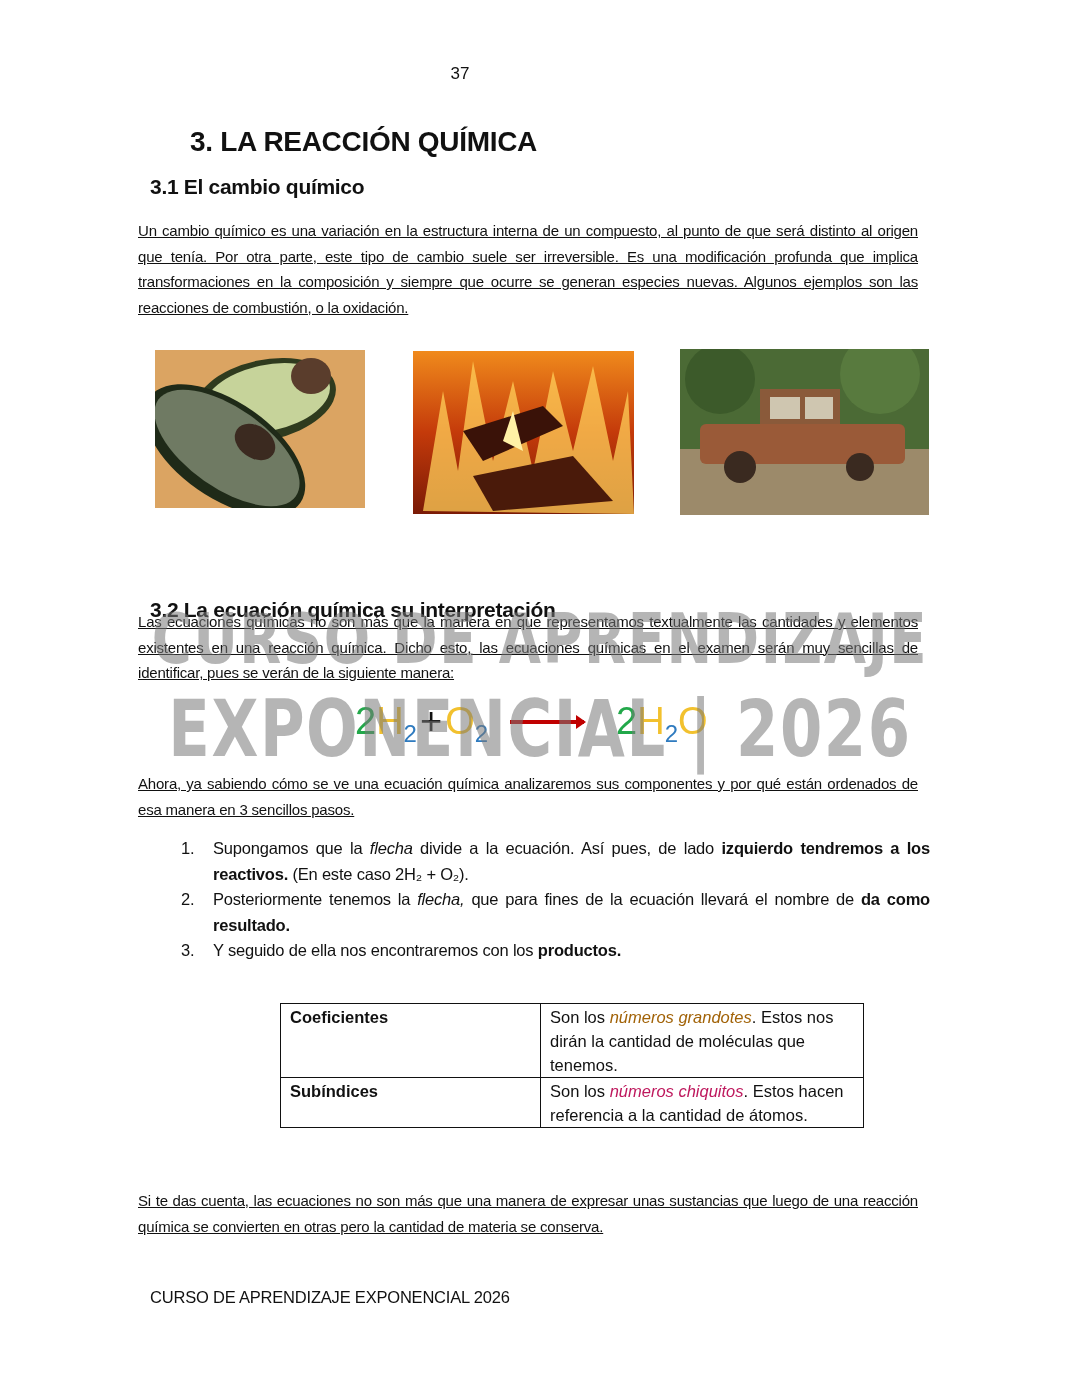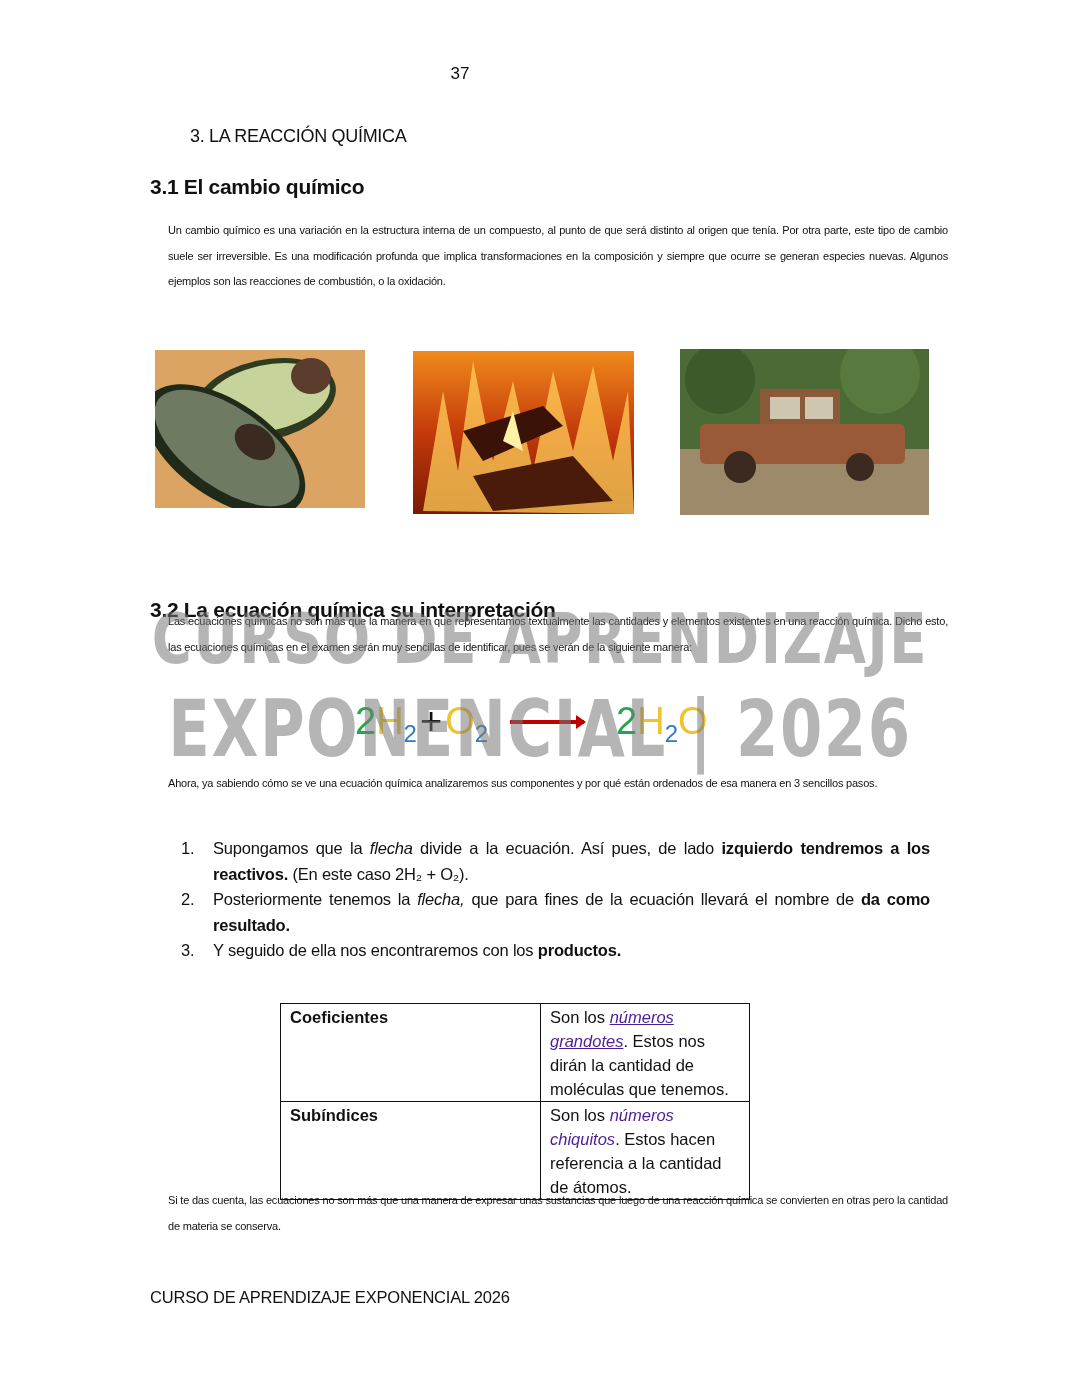--- a/index.html
+++ b/index.html
@@ -1,36 +1,36 @@
 <!DOCTYPE html>
 <html><head>
 <meta charset="utf-8">
 <style>
   html, body { margin: 0; padding: 0; background: #ffffff; }
   body { width: 1080px; height: 1397px; position: relative; overflow: hidden;
          font-family: "Liberation Sans", "DejaVu Sans", sans-serif; color: #111; }
   .page-number { position: absolute; top: 64px; left: 0; width: 920px; text-align: center; font-size: 17px; }
-  .h1 { position: absolute; top: 126px; left: 190px; font-size: 18px; font-weight: normal; letter-spacing: -0.3px; }
+  .h1 { position: absolute; top: 126px; left: 190px; font-size: 28px; font-weight: bold; letter-spacing: -0.3px; }
   .h2 { position: absolute; left: 150px; font-size: 21px; font-weight: bold; letter-spacing: -0.3px; }
-  .para { position: absolute; left: 168px; width: 780px; font-size: 11px; line-height: 25.5px; text-align: justify; letter-spacing: -0.2px; }
+  .para { position: absolute; left: 138px; width: 780px; font-size: 15px; line-height: 25.5px; text-align: justify; letter-spacing: -0.2px; text-decoration: underline; }
   .img { position: absolute; overflow: hidden; }
   .watermark { position: absolute; left: 0; width: 1080px; text-align: center; font-family: "DejaVu Sans", sans-serif;
                font-weight: bold; color: rgba(120,120,120,0.55); pointer-events: none; transform: scaleX(0.78); letter-spacing: 2px; }
   .equation { position: absolute; top: 700px; left: 355px; font-size: 38px; height: 54px; display: flex; align-items: baseline; }
   .equation .sub { font-size: 24px; position: relative; top: 8px; }
   .arrow { display: inline-block; position: relative; width: 74px; height: 4px; background: #c00000; margin: 0 32px 0 22px; top: -10px; }
   .arrow::after { content: ""; position: absolute; right: -2px; top: -5px; border-left: 10px solid #c00000; border-top: 7px solid transparent; border-bottom: 7px solid transparent; }
   ol.steps { position: absolute; top: 836px; left: 150px; width: 780px; margin: 0; padding: 0; list-style: none; font-size: 16.5px; line-height: 25.5px; }
   ol.steps li { position: relative; padding-left: 63px; text-align: justify; letter-spacing: -0.2px; }
   ol.steps li .num { position: absolute; left: 31px; }
-  table.defs { position: absolute; top: 1003px; left: 280px; width: 470px; border-collapse: collapse; font-size: 16.5px; line-height: 24px; }
+  table.defs { position: absolute; top: 1003px; left: 280px; width: 584px; border-collapse: collapse; font-size: 16.5px; line-height: 24px; }
   table.defs td { border: 1.5px solid #111; vertical-align: top; padding: 1px 9px 0 9px; }
   table.defs td.term { width: 241px; font-weight: bold; }
-  .green { color: #4c1d95; font-style: italic; text-decoration: underline; }
-  .blue { color: #4c1d95; font-style: italic; }
+  .green { color: #a16207; font-style: italic; }
+  .blue { color: #be185d; font-style: italic; }
   .footer { position: absolute; top: 1288px; left: 150px; font-size: 16.5px; font-weight: normal; letter-spacing: -0.2px; }
 </style>
 </head>
 <body>
 
 <div class="page-number">37</div>
 
 <div class="h1">3. LA REACCIÓN QUÍMICA</div>
 
 <div class="h2" style="top:175px;">3.1 El cambio químico</div>

